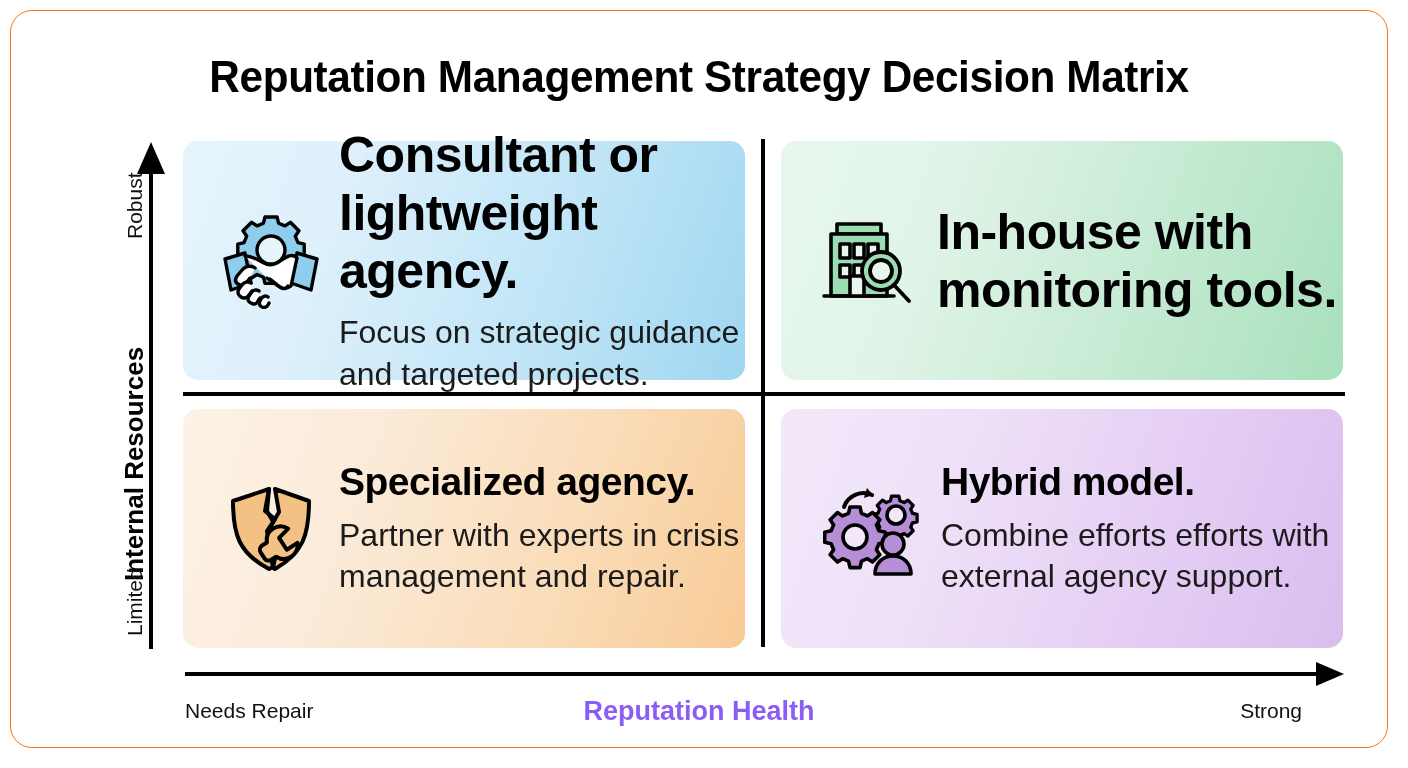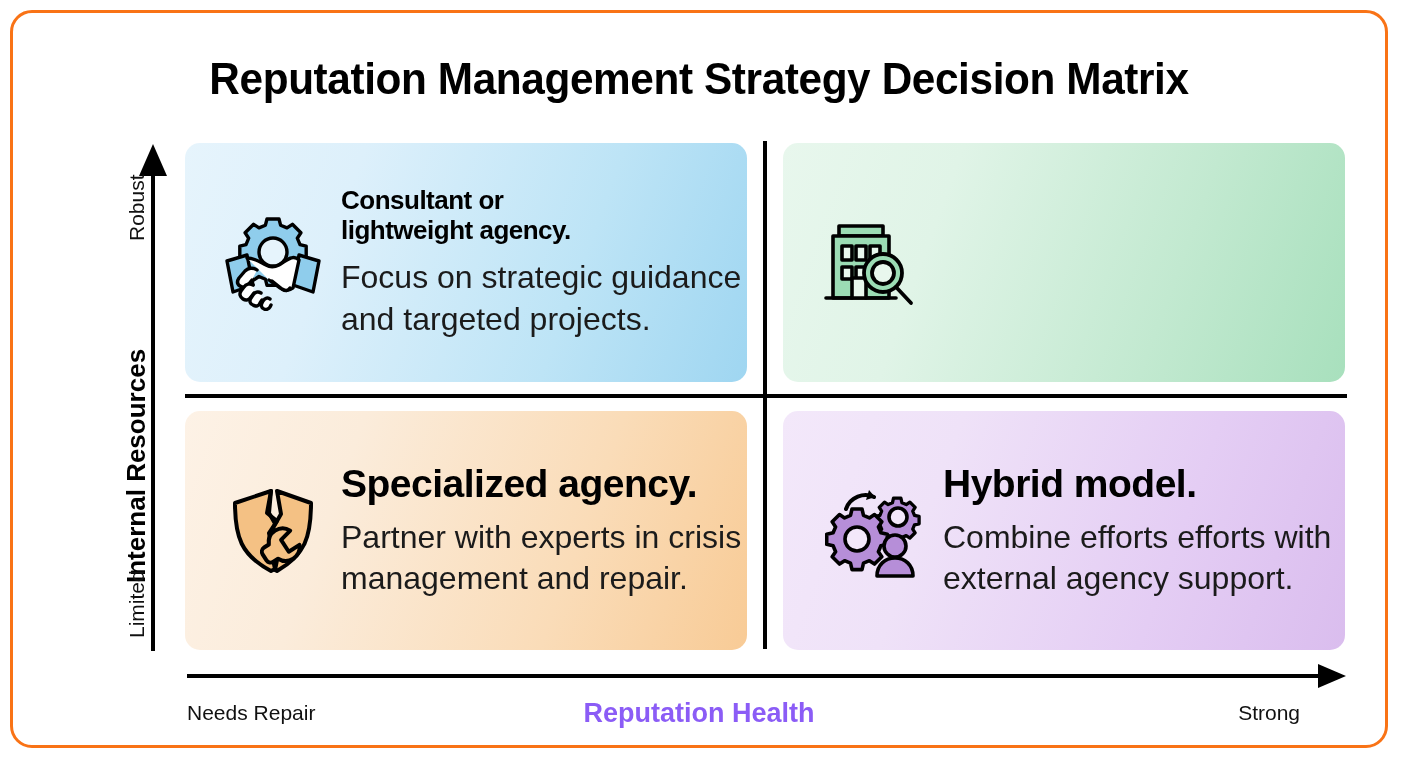--- a/index.html
+++ b/index.html
@@ -5,21 +5,21 @@
   * { margin:0; padding:0; box-sizing:border-box; }
   html,body {
     width:1408px; height:768px;
     background:#ffffff;
     font-family:"Liberation Sans", sans-serif;
     overflow:hidden;
   }
   #frame {
     position:absolute; left:10px; top:10px;
     width:1378px; height:738px;
-    border:3px solid #f97316;
+    border:1px solid #f97316;
     border-radius:22px;
     background:#ffffff;
   }
   #title {
     position:absolute; left:0; top:40px; width:100%;
     text-align:center;
     font-size:45px; font-weight:700; color:#000;
     letter-spacing:-0.4px;
     font-family:"Liberation Sans Narrow","Liberation Sans", sans-serif;
     transform:scaleX(0.94); transform-origin:center top;
@@ -98,21 +98,21 @@
   }
   #card-tl { left:172px; top:130px; background:linear-gradient(110deg,#e6f4fc 0%,#ddf0fb 28%,#bde4f6 68%,#9fd6f1 100%); }
   #card-tr { left:770px; top:130px; background:linear-gradient(110deg,#e8f7ed 0%,#e0f4e7 28%,#c2e9d0 68%,#a8e0bd 100%); }
   #card-bl { left:172px; top:398px; background:linear-gradient(110deg,#fdf2e6 0%,#fbecdb 28%,#fadcb8 68%,#f8cb96 100%); }
   #card-br { left:770px; top:398px; background:linear-gradient(110deg,#f3e8fa 0%,#efe2f8 28%,#e4cdf4 68%,#dabdee 100%);padding-left:40px; }
 
   .icon-wrap { flex:0 0 auto; width:104px; height:104px; display:flex; align-items:center; justify-content:center; }
   .icon-wrap svg { display:block; }
   .card-text { margin-left:16px; }
   .card-head {
-    font-size:26px; font-weight:700; color:#000;
+    font-size:50px; font-weight:700; color:#000;
     line-height:1.16; letter-spacing:-0.5px;
     font-family:"Liberation Sans Narrow","Liberation Sans", sans-serif;
     white-space:pre-line;
   }
   .card-sub {
     margin-top:12px;
     font-size:32px; font-weight:400; color:#1b1b1b;
     line-height:1.30;
     font-family:"Liberation Sans Narrow","Liberation Sans", sans-serif;
     white-space:pre-line;
@@ -186,20 +186,22 @@
           <line x1="5" y1="83" x2="75" y2="83"></line>
         </g>
         <g stroke="#000" stroke-width="3.8" stroke-linecap="round" fill="none">
           <circle cx="62" cy="58" r="19" fill="#9bdcb4"></circle>
           <circle cx="62" cy="58" r="11" fill="#e8f7ed"></circle>
           <line x1="75" y1="72" x2="90" y2="88"></line>
         </g>
       </svg>
     </div>
     <div class="card-text">
+      <div class="card-head">In-house with
+monitoring tools.</div>
     </div>
   </div>
 
   <div class="card" id="card-bl">
     <div class="icon-wrap">
       <svg width="100" height="96" viewBox="0 0 100 96">
         <g stroke="#000" stroke-width="4" stroke-linejoin="round" stroke-linecap="round" fill="#f4c184">
           <path d="M48 8 L12 20 c0 34 6 52 36 68 l4-2 -6-30 8-12 -8-14 z"></path>
           <path d="M54 8 L88 20 c0 34 -6 52 -34 68 l-2-1 6-30 -8-12 8-14 z"></path>
         </g>

